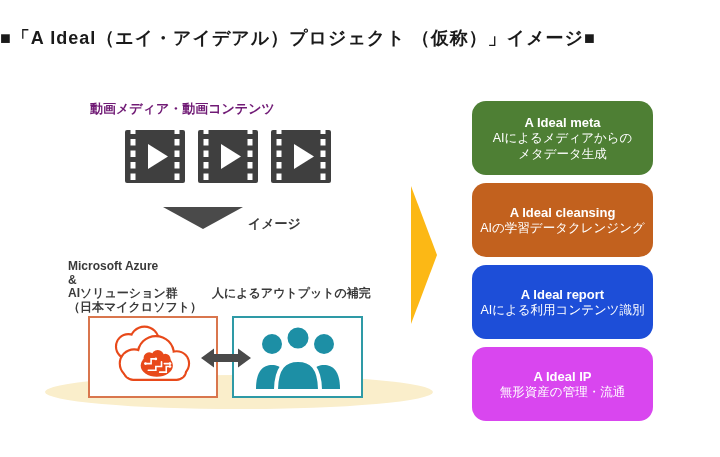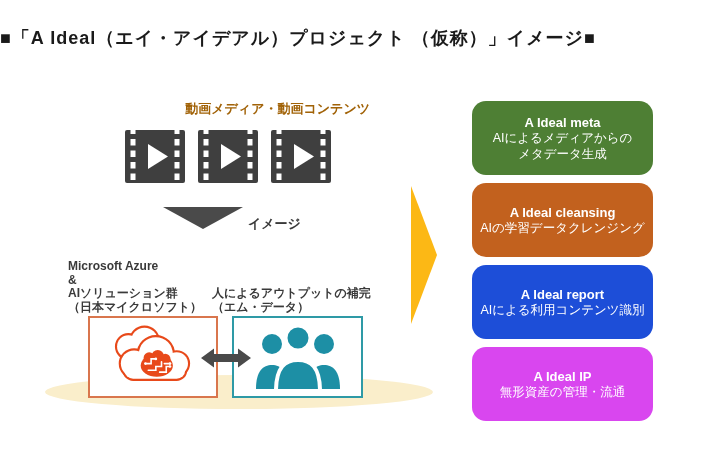--- a/index.html
+++ b/index.html
@@ -6,22 +6,22 @@
   .canvas{
     position:relative;width:720px;height:457px;background:#ffffff;overflow:hidden;
     font-family:"Liberation Sans","DejaVu Sans",sans-serif;color:#1a1a1a;
   }
   .abs{position:absolute;}
   .page-title{
     top:26px;left:0;width:584px;text-align:center;
     font-size:18px;font-weight:bold;letter-spacing:1px;color:#1a1a1a;white-space:nowrap;
   }
   .media-label{
-    left:90px;top:100px;width:280px;text-align:right;
-    font-size:13px;font-weight:bold;color:#a16207;
+    left:90px;top:100px;width:280px;text-align:left;
+    font-size:13px;font-weight:bold;color:#701a75;
   }
   .films{left:125px;top:130px;display:flex;gap:13px;}
   .down-triangle{
     left:163px;top:207px;width:0;height:0;
     border-left:40px solid transparent;border-right:40px solid transparent;
     border-top:22px solid currentColor;
   }
   .audio-label{left:248px;top:215px;font-size:13px;font-weight:bold;color:#3a3a3a;}
   .stack-label{
     text-align:left;font-size:12px;font-weight:bold;color:#3a3a3a;line-height:13.5px;
@@ -112,21 +112,20 @@
   <div class="abs audio-label">イメージ</div>
 
   <div class="abs stack-label azure-label">
     <div>Microsoft Azure</div>
     <div>&amp;</div>
     <div>AIソリューション群</div>
     <div>（日本マイクロソフト）</div>
   </div>
   <div class="abs stack-label human-label">
     <div>人によるアウトプットの補完</div>
-    <div>（エム・データ）</div>
   </div>
 
   <div class="abs ellipse" style="background-color: rgb(250, 238, 203);"></div>
 
   <div class="abs partner-box azure-box" style="color: rgb(217, 118, 77);">
     <span style="line-height: 0; color: rgb(232, 73, 26);">
       <svg width="108" height="70" viewBox="0 0 112 74">
 
         <g stroke="currentColor" stroke-width="4.5" fill="none">
           <circle cx="30" cy="26" r="12"></circle>

